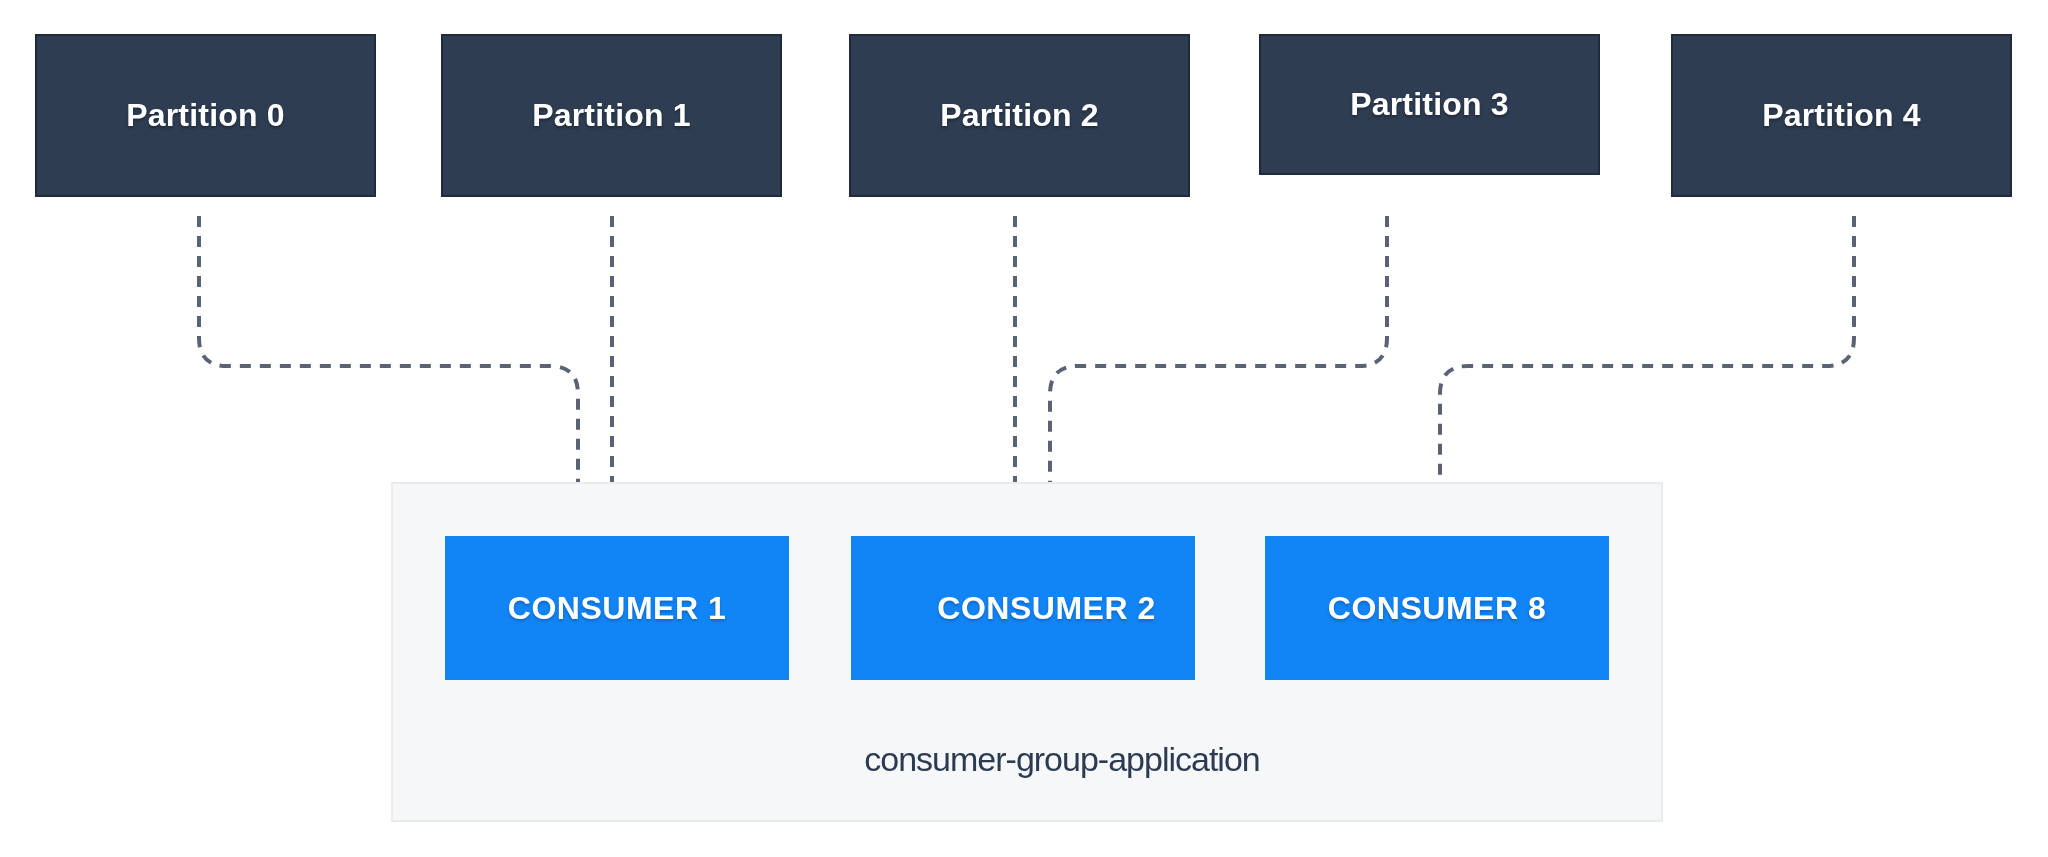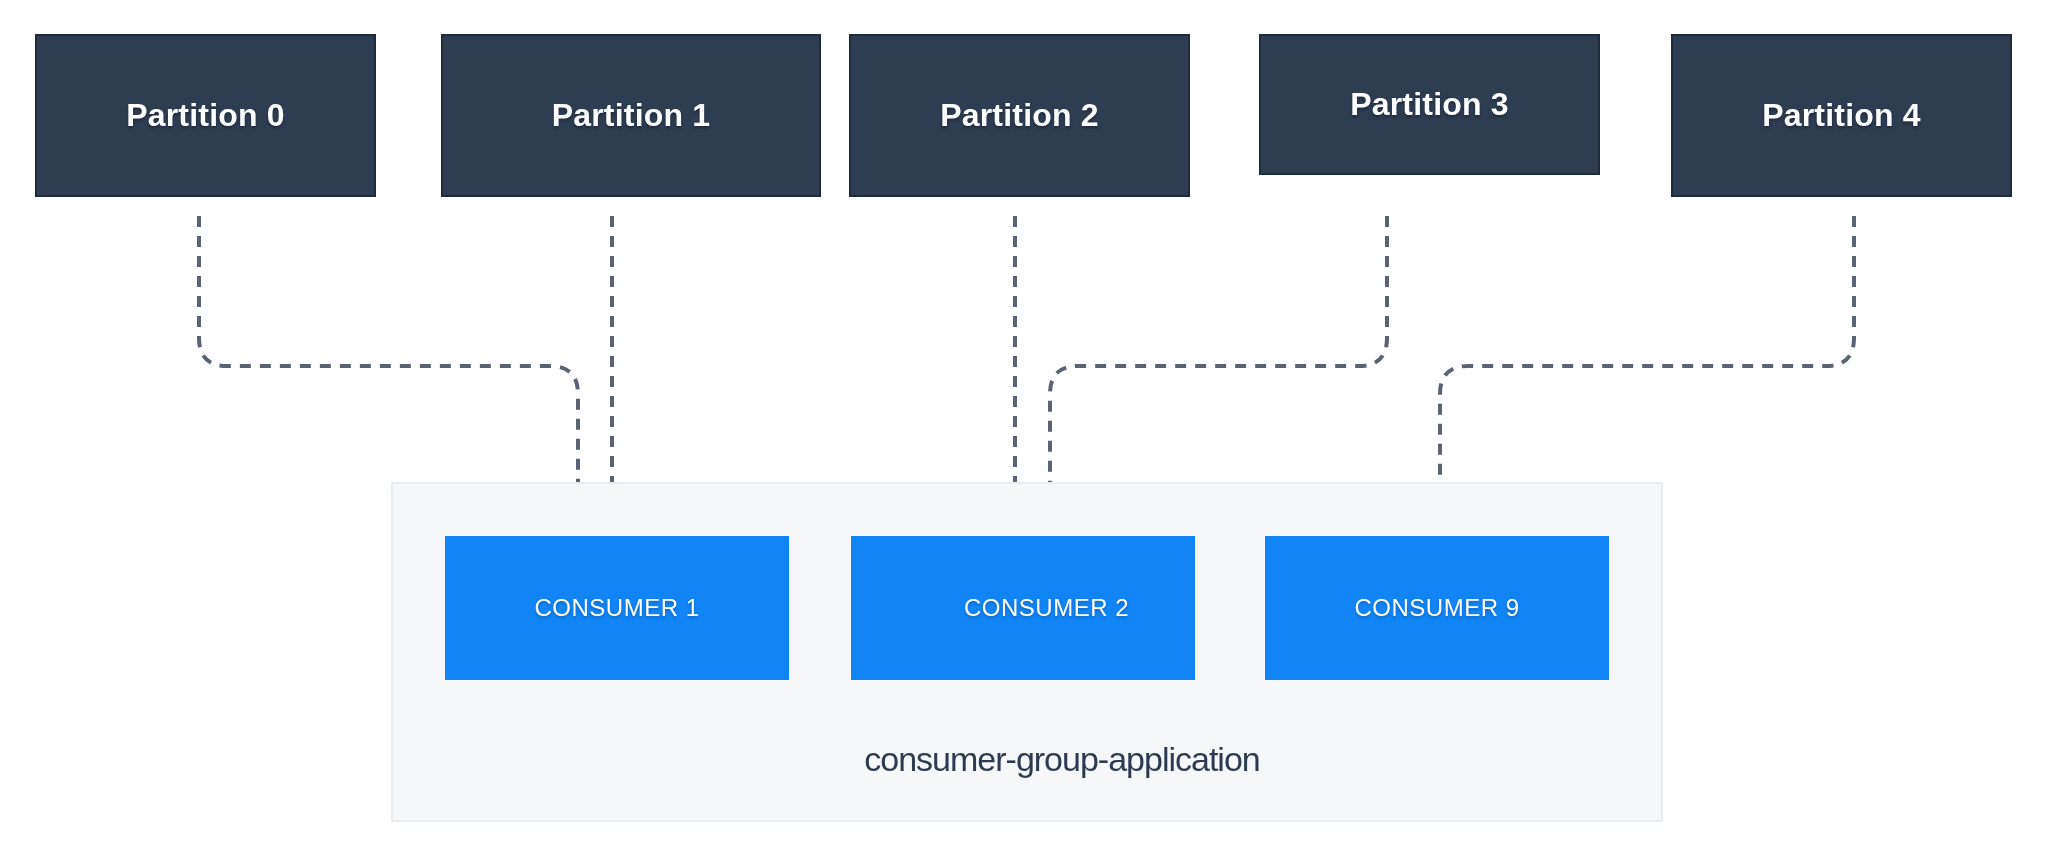--- a/index.html
+++ b/index.html
@@ -57,21 +57,21 @@
     border:2px solid var(--group-border);
   }
   .consumer-box{
     position:absolute;
     box-sizing:border-box;
     background:var(--consumer-fill);
     display:flex;align-items:center;justify-content:center;
   }
   .consumer-box .label{
     color:var(--consumer-text);
-    font-size:24px;font-weight:400;
+    font-size:32px;font-weight:700;
     letter-spacing:.5px;
     text-shadow:0 2px 3px rgba(8,50,100,.35);
     white-space:nowrap;
   }
   .group-label{
     position:absolute;
     transform:translate(-50%,-50%);
     font-family:Liberation Sans, sans-serif;
     font-size:34px;
     color:var(--group-label-color);
@@ -93,38 +93,38 @@
       <polygon points="1006,497 1024,497 1015,517"></polygon>
       <path d="M1387,216 L1387,338 Q1387,366 1359,366 L1078,366 Q1050,366 1050,394 L1050,498"></path>
       <polygon points="1041,497 1059,497 1050,517"></polygon>
       <path d="M1854,216 L1854,338 Q1854,366 1826,366 L1468,366 Q1440,366 1440,394 L1440,498"></path>
       <polygon points="1431,497 1449,497 1440,517"></polygon>
     </svg>
   <div id="partition-layer">
       <div class="partition-box" style="left: 35px; top: 34px; width: 341px; height: 163px;">
         <span class="label">Partition 0</span>
       </div>
-      <div class="partition-box" style="left: 441px; top: 34px; width: 380px; height: 163px;">
+      <div class="partition-box" style="left: 441px; top: 34px; width: 341px; height: 163px;">
         <span class="label">Partition 1</span>
       </div>
       <div class="partition-box" style="left: 849px; top: 34px; width: 341px; height: 163px;">
         <span class="label">Partition 2</span>
       </div>
       <div class="partition-box" style="left: 1259px; top: 34px; width: 341px; height: 141px;">
         <span class="label">Partition 3</span>
       </div>
       <div class="partition-box" style="left: 1671px; top: 34px; width: 341px; height: 163px;">
         <span class="label">Partition 4</span>
       </div>
     </div>
   <div class="consumer-group" id="consumer-group" style="left: 391px; top: 482px; width: 1272px; height: 340px;">
       <div class="consumer-box" style="left: 52px; top: 52px; width: 344px; height: 144px;">
         <span class="label">CONSUMER 1</span>
       </div>
       <div class="consumer-box" style="left: 458px; top: 52px; width: 344px; height: 144px; padding-left: 47px;">
         <span class="label">CONSUMER 2</span>
       </div>
       <div class="consumer-box" style="left: 872px; top: 52px; width: 344px; height: 144px;">
-        <span class="label">CONSUMER 9</span>
+        <span class="label">CONSUMER 8</span>
       </div>
       <div class="group-label" style="left: 636px; top: 275px;">consumer-group-application</div>
     </div>
 </div>
 
 </body></html>

